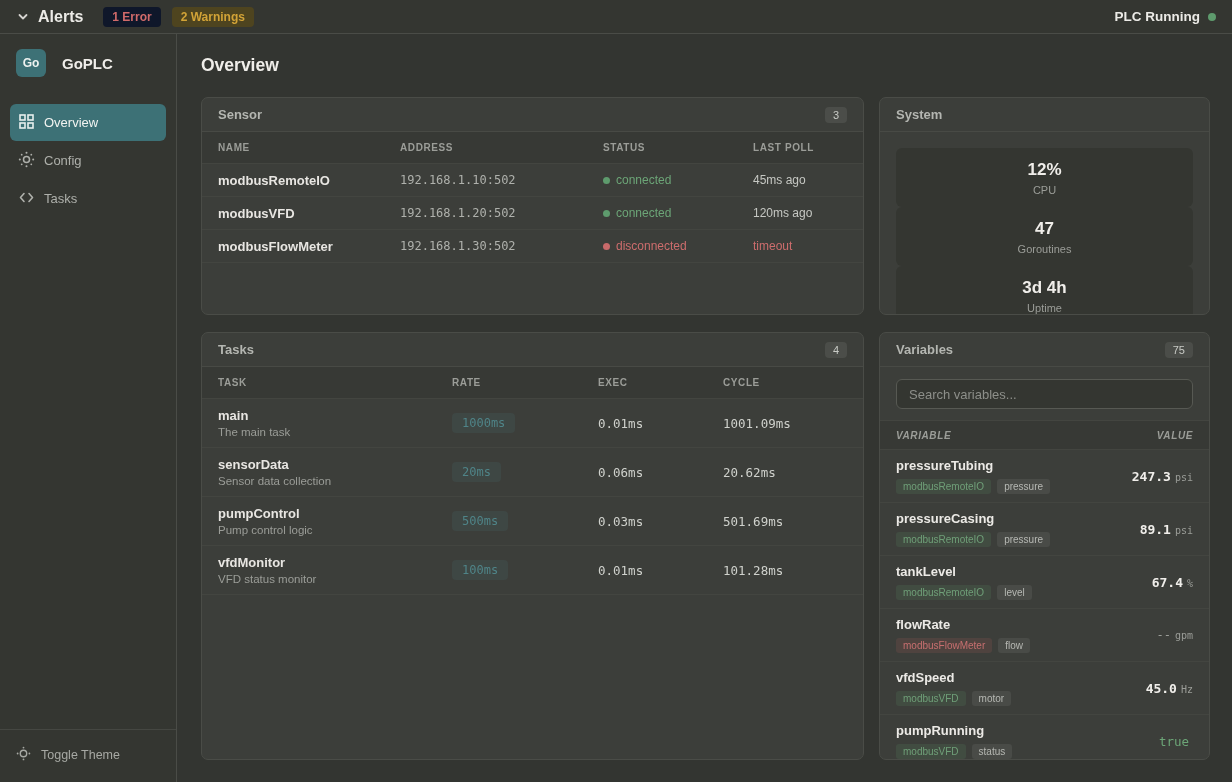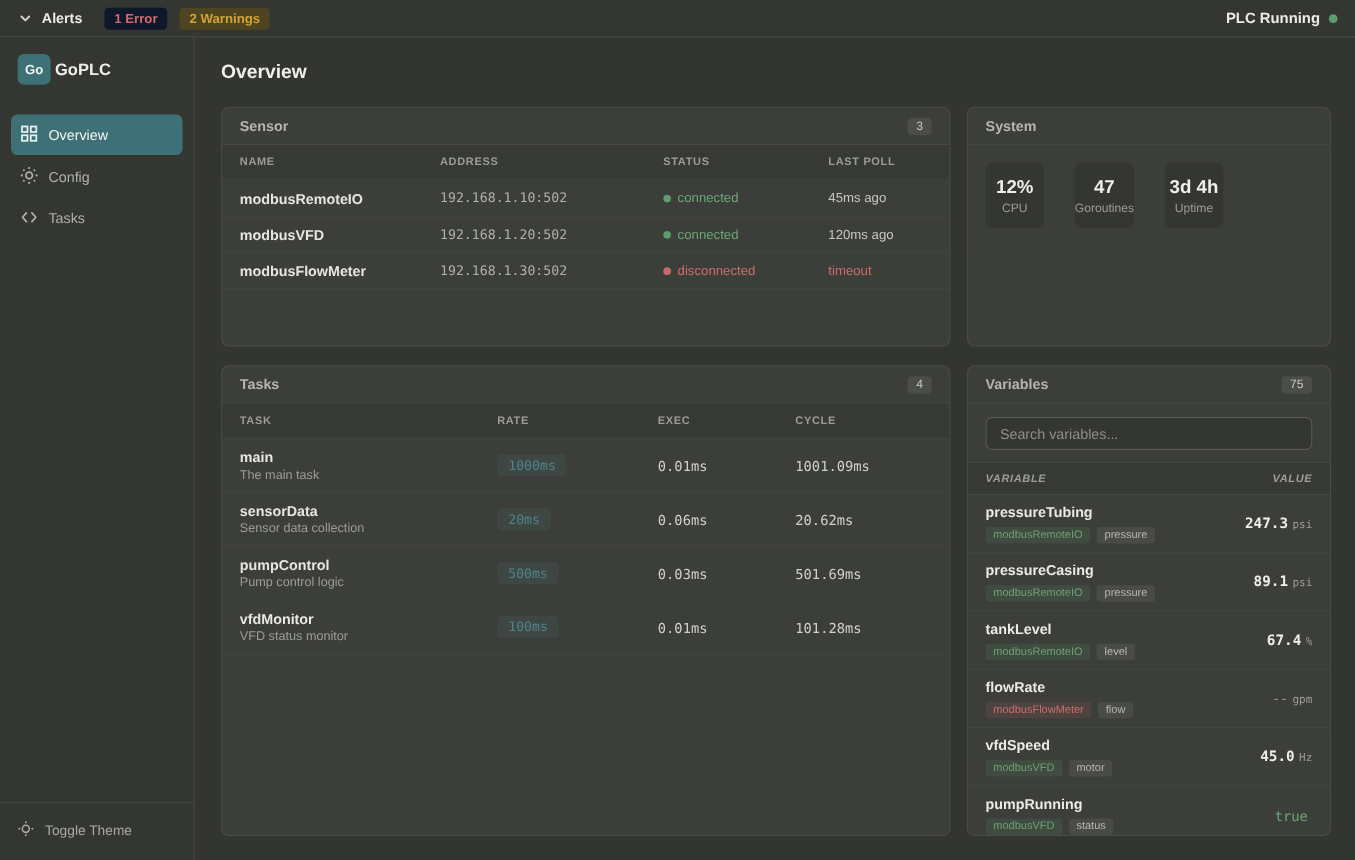--- a/index.html
+++ b/index.html
@@ -11,39 +11,39 @@
     font-size:13px;
   }
   .mono { font-family:"DejaVu Sans Mono", monospace; }
 
   
   .topbar {
     height:34px; display:flex; align-items:center;
     padding:0 16px; border-bottom:1px solid #4a4c47; background:#343631;
   }
   .topbar .chev { display:flex; align-items:center; margin-right:8px; cursor:pointer; }
-  .topbar .alerts-label { font-weight:bold; font-size:13px; color:#ecebe7; margin-right:20px; cursor:pointer; }
+  .topbar .alerts-label { font-weight:bold; font-size:16px; color:#ecebe7; margin-right:20px; cursor:pointer; }
   .badge {
     font-size:12px; font-weight:bold; padding:3px 9px; border-radius:4px; margin-right:11px; cursor:pointer;
   }
   .badge.error { background:#0f172a; color:#d06a6a; }
   .badge.warning { background:#4e441f; color:#d2a337; }
   .topbar .spacer { flex:1; }
   .plc-status { font-weight:bold; font-size:13.5px; color:#ecebe7; display:flex; align-items:center; gap:8px; }
   .plc-dot { width:8px; height:8px; border-radius:50%; background:#5e9b6d; }
 
   
   .app-body { display:flex; height:748px; }
 
   
   .sidebar {
     width:177px; border-right:1px solid #4a4c47; background:#343631;
     display:flex; flex-direction:column;
   }
-  .logo-row { display:flex; align-items:center; gap:4px; padding:15px 16px 13px; }
+  .logo-row { display:flex; align-items:center; gap:16px; padding:15px 16px 13px; }
   .logo-badge {
     width:30px; height:28px; background:#3d7176; border-radius:6px;
     display:flex; align-items:center; justify-content:center;
     font-size:12px; font-weight:bold; color:#eef2f0;
   }
   .app-name { font-size:15px; font-weight:bold; color:#f0eeea; }
   .nav { margin-top:14px; display:flex; flex-direction:column; gap:1px; }
   .nav-item {
     display:flex; align-items:center; gap:9px; height:37px;
     margin:0 10px; padding-left:8px; border-radius:6px;
@@ -102,21 +102,21 @@
   .cell-poll.disconnected { color:#cd6d6d; }
 
   .task-desc { font-size:11.5px; color:#9b9d98; margin-top:3px; }
   .rate-pill {
     display:inline-block; font-size:12px; color:#4f8488;
     background:rgba(79,132,136,0.13); padding:3px 10px; border-radius:4px;
   }
   .cell-ms { font-size:12.5px; color:#cfd1cc; }
 
   
-  .sys-body { padding:16px; display:grid; grid-template-columns:1fr 1fr 1fr 1fr; gap:28px; }
+  .sys-body { padding:16px; display:grid; grid-template-columns:1fr; gap:0; }
   .stat-card {
     background:#343631; border-radius:6px; height:59px;
     display:flex; flex-direction:column; align-items:center; justify-content:center;
   }
   .stat-value { font-size:17px; font-weight:bold; color:#f0eeea; }
   .stat-label { font-size:11px; color:#9b9d98; margin-top:4px; }
 
   
   .search-wrap { padding:12px 16px 11px; }
   .search-input {

